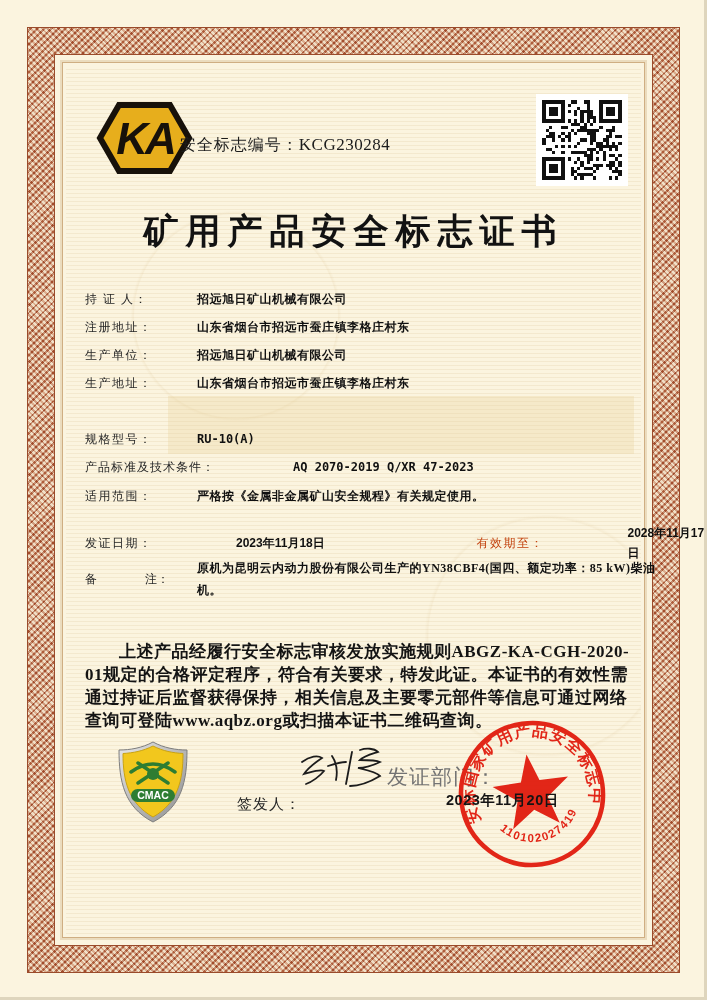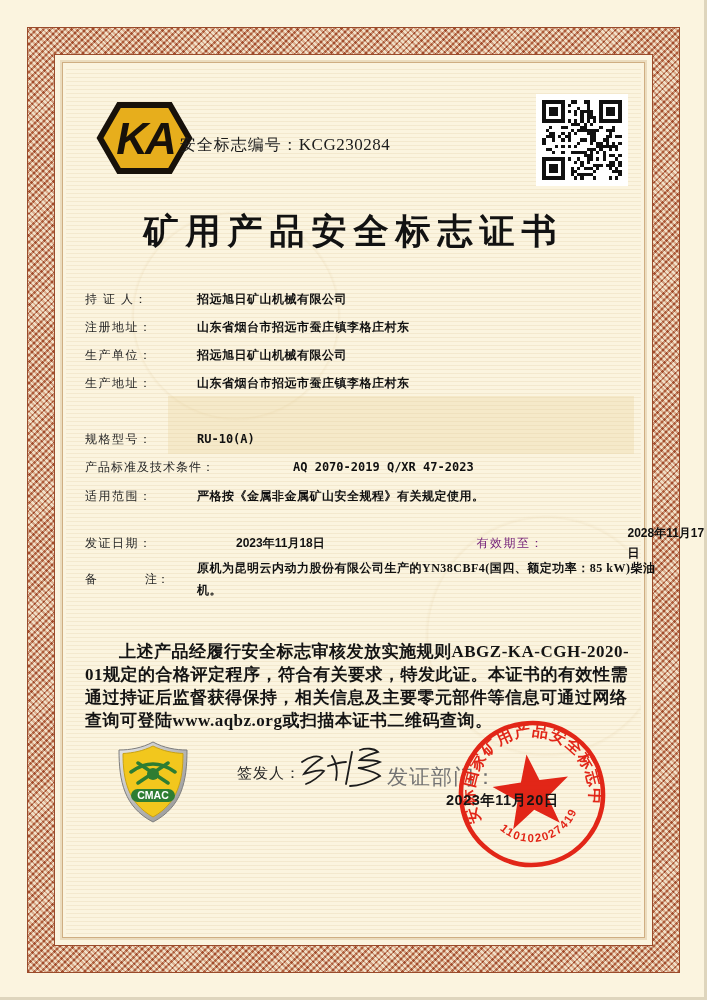--- a/index.html
+++ b/index.html
@@ -33,29 +33,29 @@
     font-size:35px;font-weight:bold;color:#121212;letter-spacing:7px;}
 
   .hl-box{position:absolute;left:168px;top:396px;width:466px;height:58px;background:rgba(233,208,152,.30);}
 
   .row{position:absolute;left:85px;display:flex;align-items:center;font-size:12px;line-height:20px;gap:28px;}
   .row .lbl{flex:0 0 84px;letter-spacing:1.5px;color:#262626;}
   .row.wide .lbl{flex:0 0 180px;letter-spacing:1px;}
   .row .val{font-weight:600;color:#101010;letter-spacing:.5px;}
   .row .val.mono{font-family:"DejaVu Sans Mono","Liberation Mono",monospace;font-weight:700;letter-spacing:0;}
   .row .val.date{font-family:Liberation Sans, sans-serif;font-weight:600;letter-spacing:0;margin-left:39px;}
-  .row .lbl2{flex:0 0 84px;margin-left:96px;letter-spacing:1.5px;color:#701a75;}
+  .row .lbl2{flex:0 0 84px;margin-left:96px;letter-spacing:1.5px;color:#c2410c;}
   .remark-lbl{flex:0 0 84px;display:flex;justify-content:space-between;letter-spacing:0;color:#262626;}
   .remark-val{width:478px;font-weight:600;color:#101010;line-height:22px;letter-spacing:.5px;}
 
   .statement{position:absolute;left:85px;top:640px;width:546px;font-size:17px;line-height:23px;
     text-indent:2em;font-weight:600;color:#141414;letter-spacing:.5px;}
 
   .badge{position:absolute;left:116px;top:741px;width:74px;height:82px;}
-  .signer-label{position:absolute;left:237px;top:764px;font-size:15px;letter-spacing:1px;color:#262626;}
+  .signer-label{position:absolute;left:237px;top:795px;font-size:15px;letter-spacing:1px;color:#262626;}
   .signature{position:absolute;left:296px;top:742px;width:92px;height:54px;}
   .dept-label{position:absolute;left:387px;top:763px;font-size:21px;letter-spacing:1px;color:#737373;}
 
   .seal{position:absolute;left:452px;top:714px;width:160px;height:160px;transform:rotate(-8deg);opacity:.95;}
   .stamp-date{position:absolute;left:446px;top:791px;font-size:14.5px;font-weight:600;color:#141414;
     font-family:"Liberation Sans","DejaVu Sans",sans-serif;letter-spacing:.5px;z-index:5;text-align:center;}
 </style>
 </head>
 <body>
 

